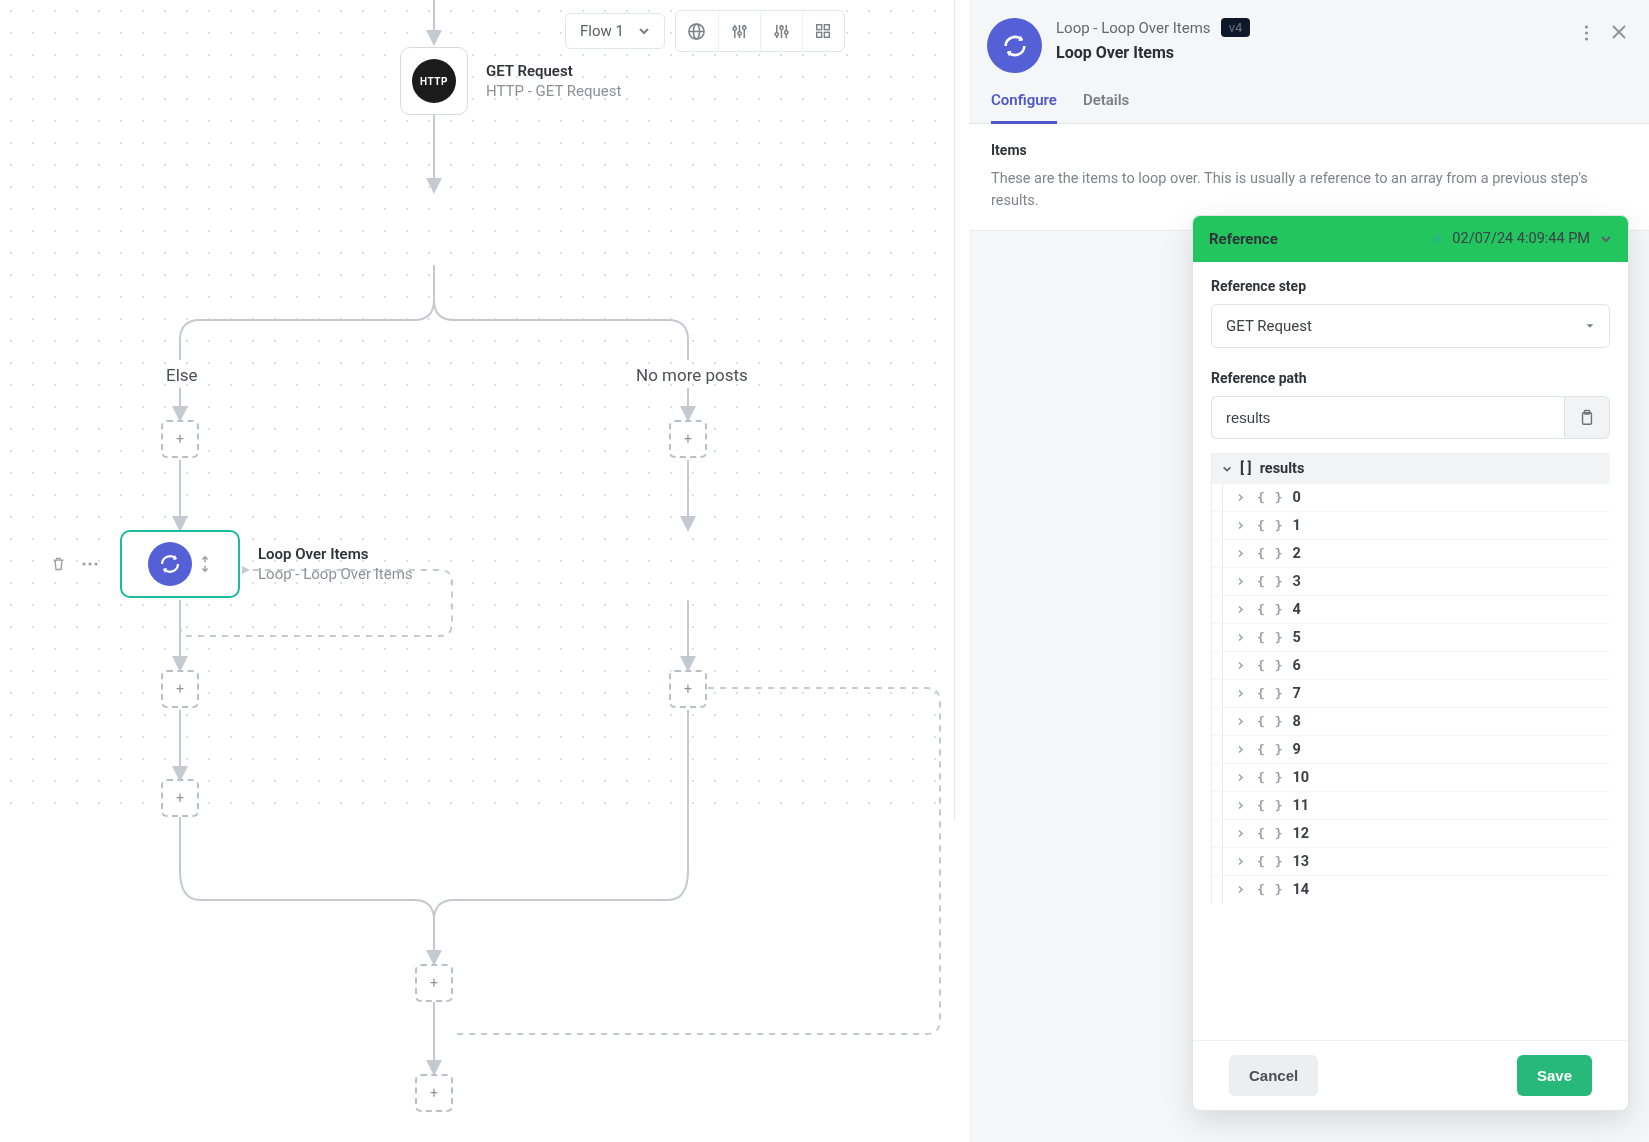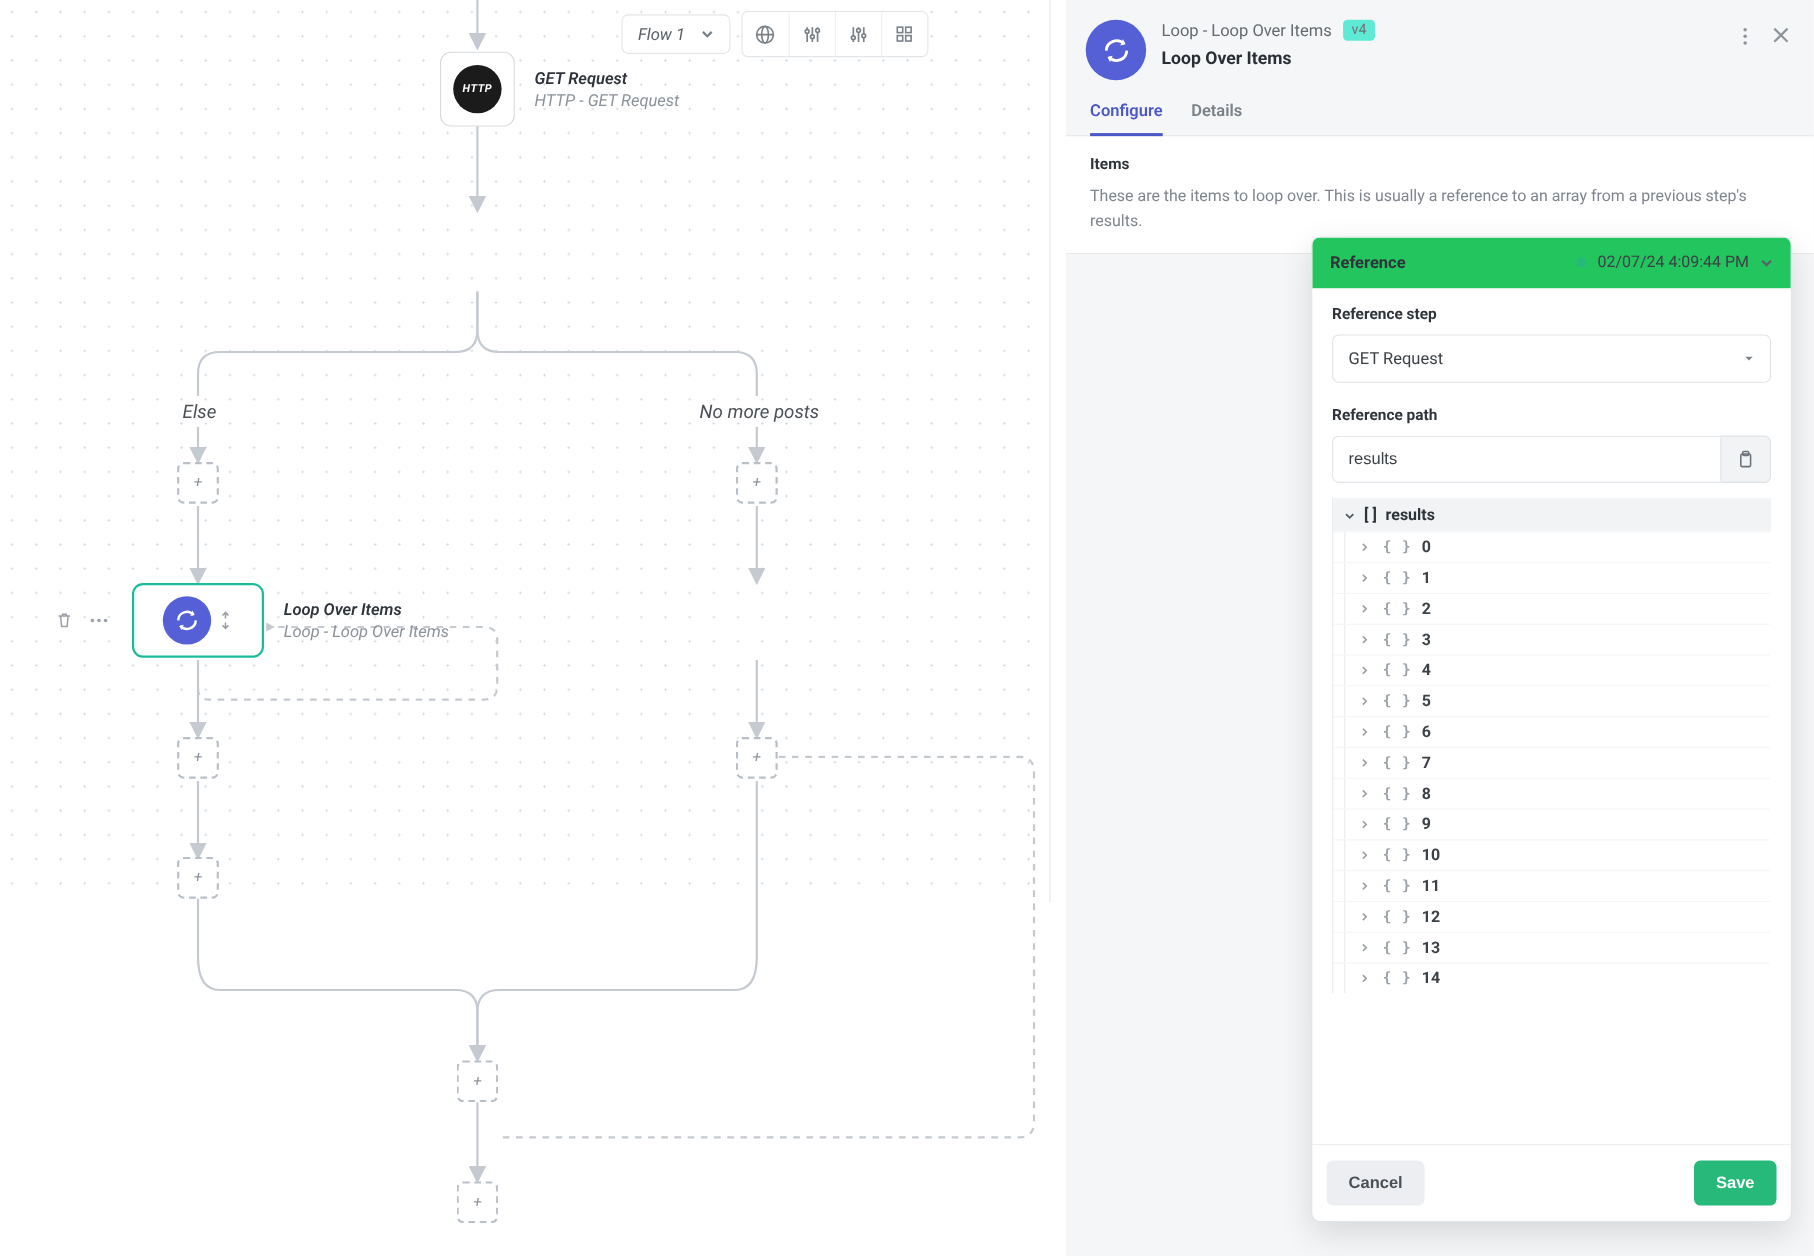--- a/index.html
+++ b/index.html
@@ -7,21 +7,20 @@
     font-family:-apple-system,BlinkMacSystemFont,"Segoe UI",Roboto,sans-serif;
     font-size:14px;color:#3c4146;background:#fff;overflow:hidden;
     width:1649px;height:1142px;position:relative;
   }
   
   .canvas{
     position:absolute;left:0;top:0;width:955px;height:820px;
     background-image:radial-gradient(circle,#dcdfe2 1px,transparent 1px);
     background-size:22px 22px;background-position:0 0;
     border-right:1px solid #e5e7ea;
-    font-style:italic;
   }
   
   .toolbar{
     position:absolute;top:10px;left:565px;display:flex;gap:10px;align-items:center;
   }
   .flow-select{
     display:flex;align-items:center;gap:14px;background:#fff;border:1px solid #e3e6e9;
     border-radius:6px;padding:8px 14px;font-size:15px;color:#5a6066;
   }
   .toolgroup{display:flex;background:#fff;border:1px solid #e3e6e9;border-radius:6px;}
@@ -64,21 +63,21 @@
     position:absolute;right:0;top:0;width:680px;height:1142px;background:#f5f6f8;
     display:flex;flex-direction:column;
   }
   .panel-hdr{
     display:flex;align-items:flex-start;padding:18px 22px 0 18px;gap:14px;
   }
   .panel-hdr .big-ci{width:55px;height:55px;}
   .panel-hdr .titles{flex:1;}
   .panel-hdr .crumb{display:flex;align-items:center;gap:10px;margin-bottom:6px;}
   .panel-hdr .crumb span.label{font-size:15px;color:#64696f;}
-  .ver-badge{background:#5eead4;color:#6c7278;font-size:13px;padding:2px 8px;border-radius:4px;}
+  .ver-badge{background:#0f172a;color:#6c7278;font-size:13px;padding:2px 8px;border-radius:4px;}
   .panel-hdr .maintitle{font-size:16px;font-weight:700;color:#2a2f35;}
   .panel-hdr .ctrls{display:flex;gap:22px;color:#8e949b;margin-top:6px;}
 
   .tabs{display:flex;gap:26px;border-bottom:1px solid #e3e6e9;padding:18px 22px 0 22px;}
   .tab{padding-bottom:12px;font-size:15px;color:#7a8187;font-weight:600;}
   .tab.active{color:#4c57c8;border-bottom:3px solid #4c57c8;margin-bottom:-1px;}
 
   .config-body{padding:18px 22px;background:#fff;border-bottom:1px solid #e8eaed;}
   .field-label{font-size:14px;font-weight:700;color:#2f343a;margin-bottom:10px;}
   .items-row{display:flex;align-items:center;gap:0;margin-bottom:12px;position:relative;}
@@ -138,21 +137,21 @@
     border-top:1px solid #f4f5f7;position:relative;
   }
   .tree-item::before{content:"";position:absolute;left:10px;top:0;bottom:0;width:1px;background:#e8eaed;}
   .tree-item .chev{color:#9ba1a8;width:12px;display:inline-flex;}
   .tree-item .brkt{color:#9ba1a8;font-family:monospace;font-size:13px;letter-spacing:1px;}
   .tree-scroll{max-height:498px;overflow:auto;border-right:1px solid transparent;}
   .tree-scroll::-webkit-scrollbar{width:10px;}
   .tree-scroll::-webkit-scrollbar-thumb{background:#d5d9de;border-radius:5px;}
 
   .pop-ftr{
-    display:flex;justify-content:space-between;padding:14px 13px;border-top:1px solid #edeff1;
+    display:flex;justify-content:space-between;padding:14px 36px;border-top:1px solid #edeff1;
   }
   .btn{border:none;border-radius:6px;padding:12px 20px;font-size:15px;font-weight:600;cursor:pointer;}
   .btn-cancel{background:#eceef1;color:#4a5056;}
   .btn-save{background:#27b97a;color:#fff;}
 
   svg{display:block;}
 </style>
 </head>
 <body>
 

